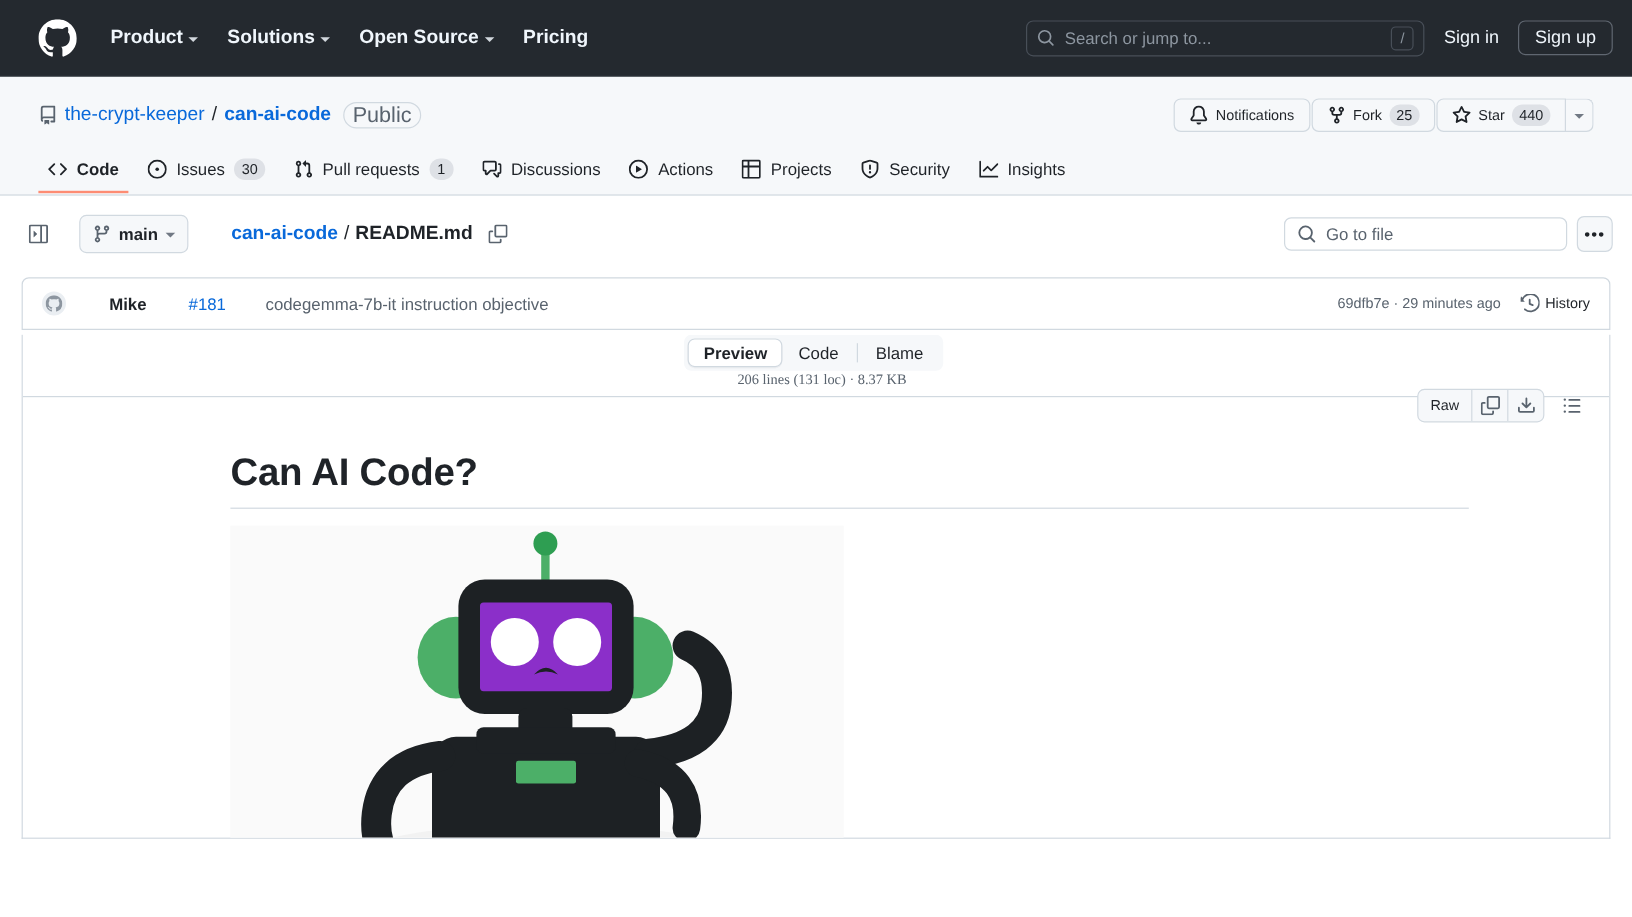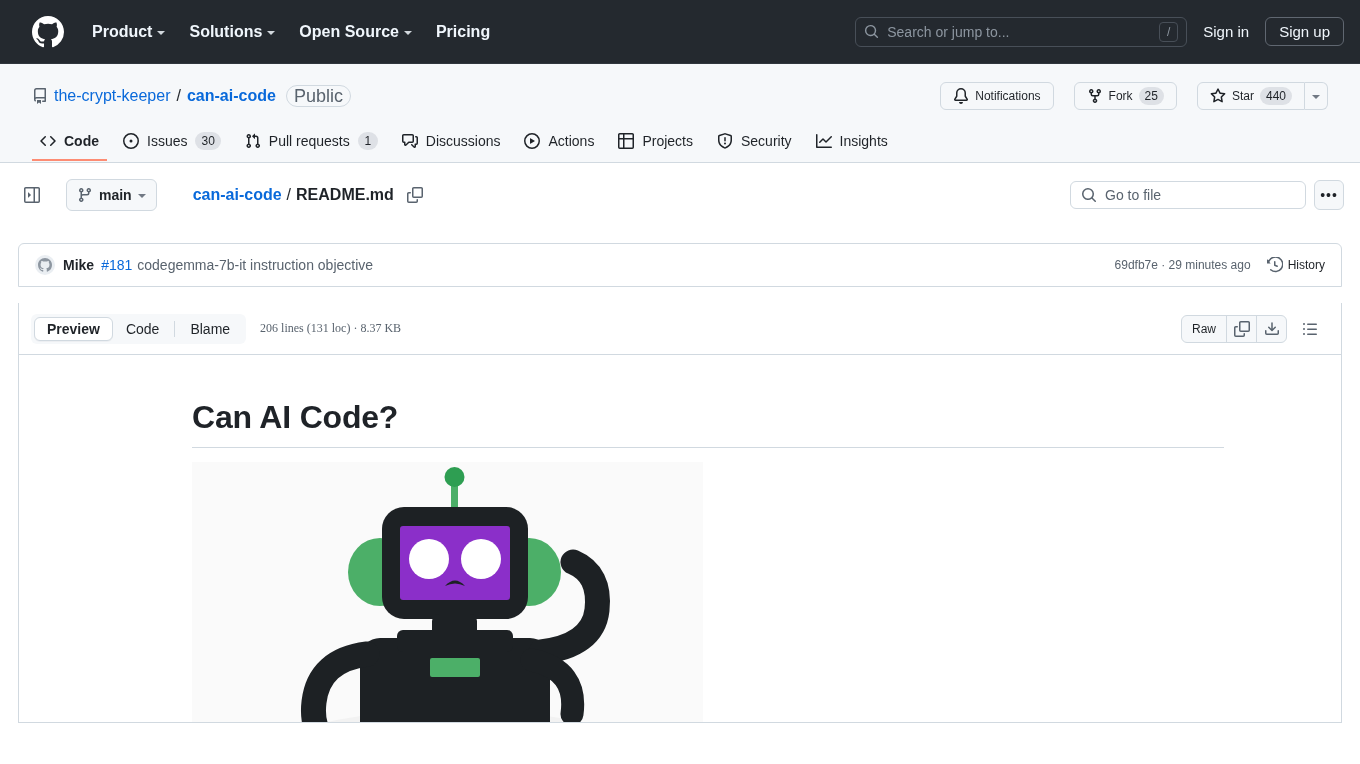--- a/index.html
+++ b/index.html
@@ -79,21 +79,21 @@
   .repo-title { display: flex; align-items: center; gap: 6px; font-size: 16px; }
   .repo-owner { color: #0969da; font-weight: 400; text-decoration: none; cursor: pointer; }
   .repo-sep { color: #1f2328; font-weight: 400; }
   .repo-name { color: #0969da; font-weight: 600; text-decoration: none; cursor: pointer; }
   .badge-public {
     margin-left: 4px;
     border: 1px solid #d1d9e0; border-radius: 2em;
     color: #59636e; font-size: 18px; font-weight: 500;
     padding: 1px 7px; line-height: 18px;
   }
-  .repo-actions { margin-left: auto; display: flex; align-items: center; gap: 20px; }
+  .repo-actions { margin-left: auto; display: flex; align-items: center; gap: 1px; }
   .btn {
     display: flex; align-items: center; gap: 6px;
     height: 28px; padding: 0 12px;
     background: #f6f8fa;
     border: 1px solid #d1d9e0; border-radius: 6px;
     color: #1f2328; font-size: 12px; font-weight: 500;
     cursor: pointer; white-space: nowrap;
   }
   .btn-group { display: flex; align-items: stretch; }
   .btn-group .btn:first-child { border-top-right-radius: 0; border-bottom-right-radius: 0; }
@@ -161,27 +161,28 @@
   .more-btn {
     width: 30px; height: 30px;
     border: 1px solid #d1d9e0; border-radius: 6px;
     background: #f6f8fa;
     display: flex; align-items: center; justify-content: center;
     cursor: pointer; color: #1f2328; font-size: 14px; letter-spacing: 1px;
   }
 
   
   .commit-panel {
-    margin: 16px 18px;
+    margin: 4px 18px;
     border: 1px solid #d1d9e0;
     border-radius: 6px 6px 0 0;
     background: #ffffff;
     display: flex; align-items: center;
     padding: 10px 16px;
     height: 44px;
+    gap: 28px;
   }
   .commit-avatar {
     width: 20px; height: 20px; border-radius: 50%;
     background: #eaeef2;
     display: flex; align-items: center; justify-content: center;
     margin-right: 8px; flex: none;
   }
   .commit-author { font-size: 14px; font-weight: 600; color: #1f2328; cursor: pointer; margin-right: 7px; }
   .commit-pr { font-size: 14px; color: #0969da; cursor: pointer; margin-right: 5px; }
   .commit-msg { font-size: 14px; color: #59636e; cursor: pointer; }
@@ -201,20 +202,21 @@
     background: #ffffff;
     height: 420px;
     overflow: hidden;
   }
   .file-toolbar {
     display: flex; align-items: center;
     height: 52px;
     padding: 0 16px 0 12px;
     background: #ffffff;
     border-bottom: 1px solid #d1d9e0;
+    flex-direction: column;
   }
   .seg {
     display: flex; align-items: center;
     background: #f6f8fa;
     border-radius: 6px;
     padding: 3px;
     gap: 0;
   }
   .seg-item {
     font-size: 14px; color: #1f2328;

